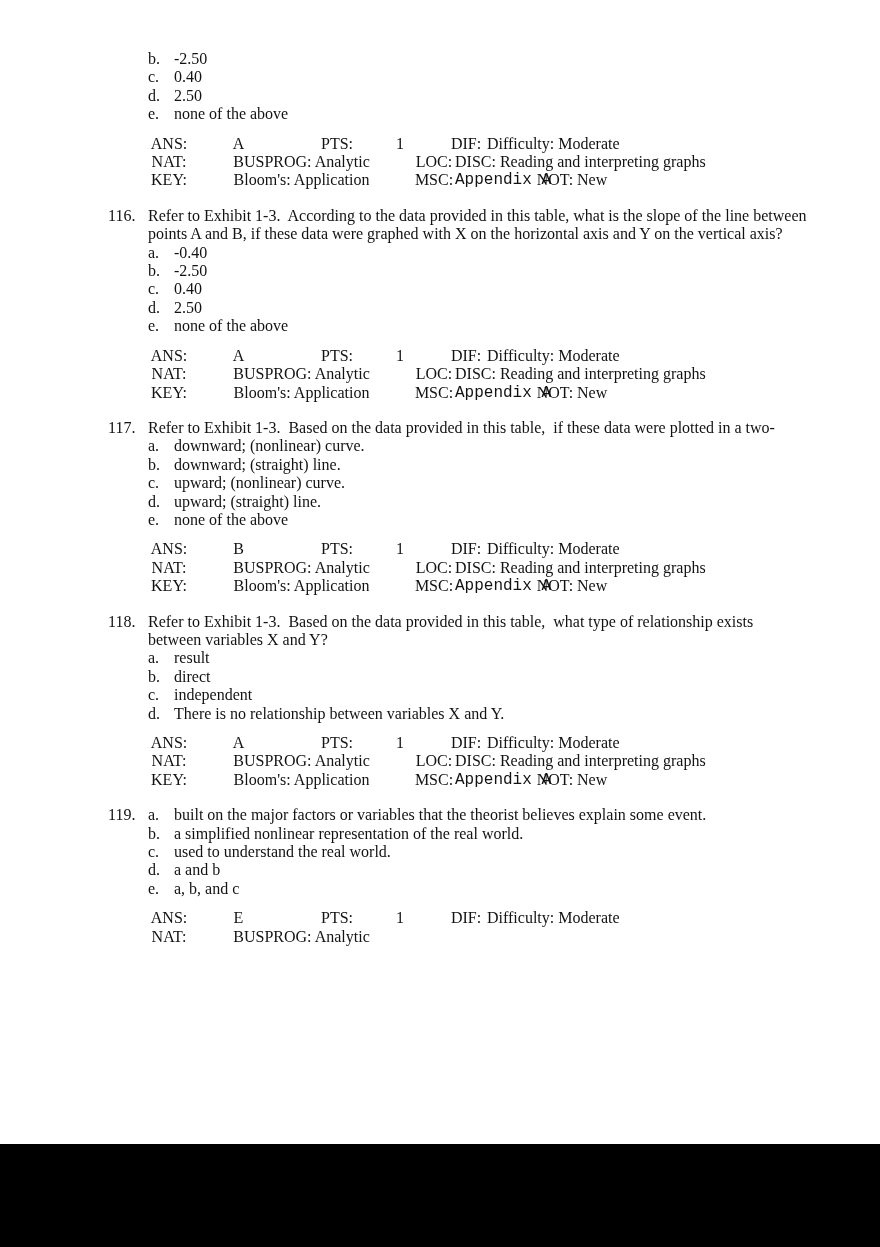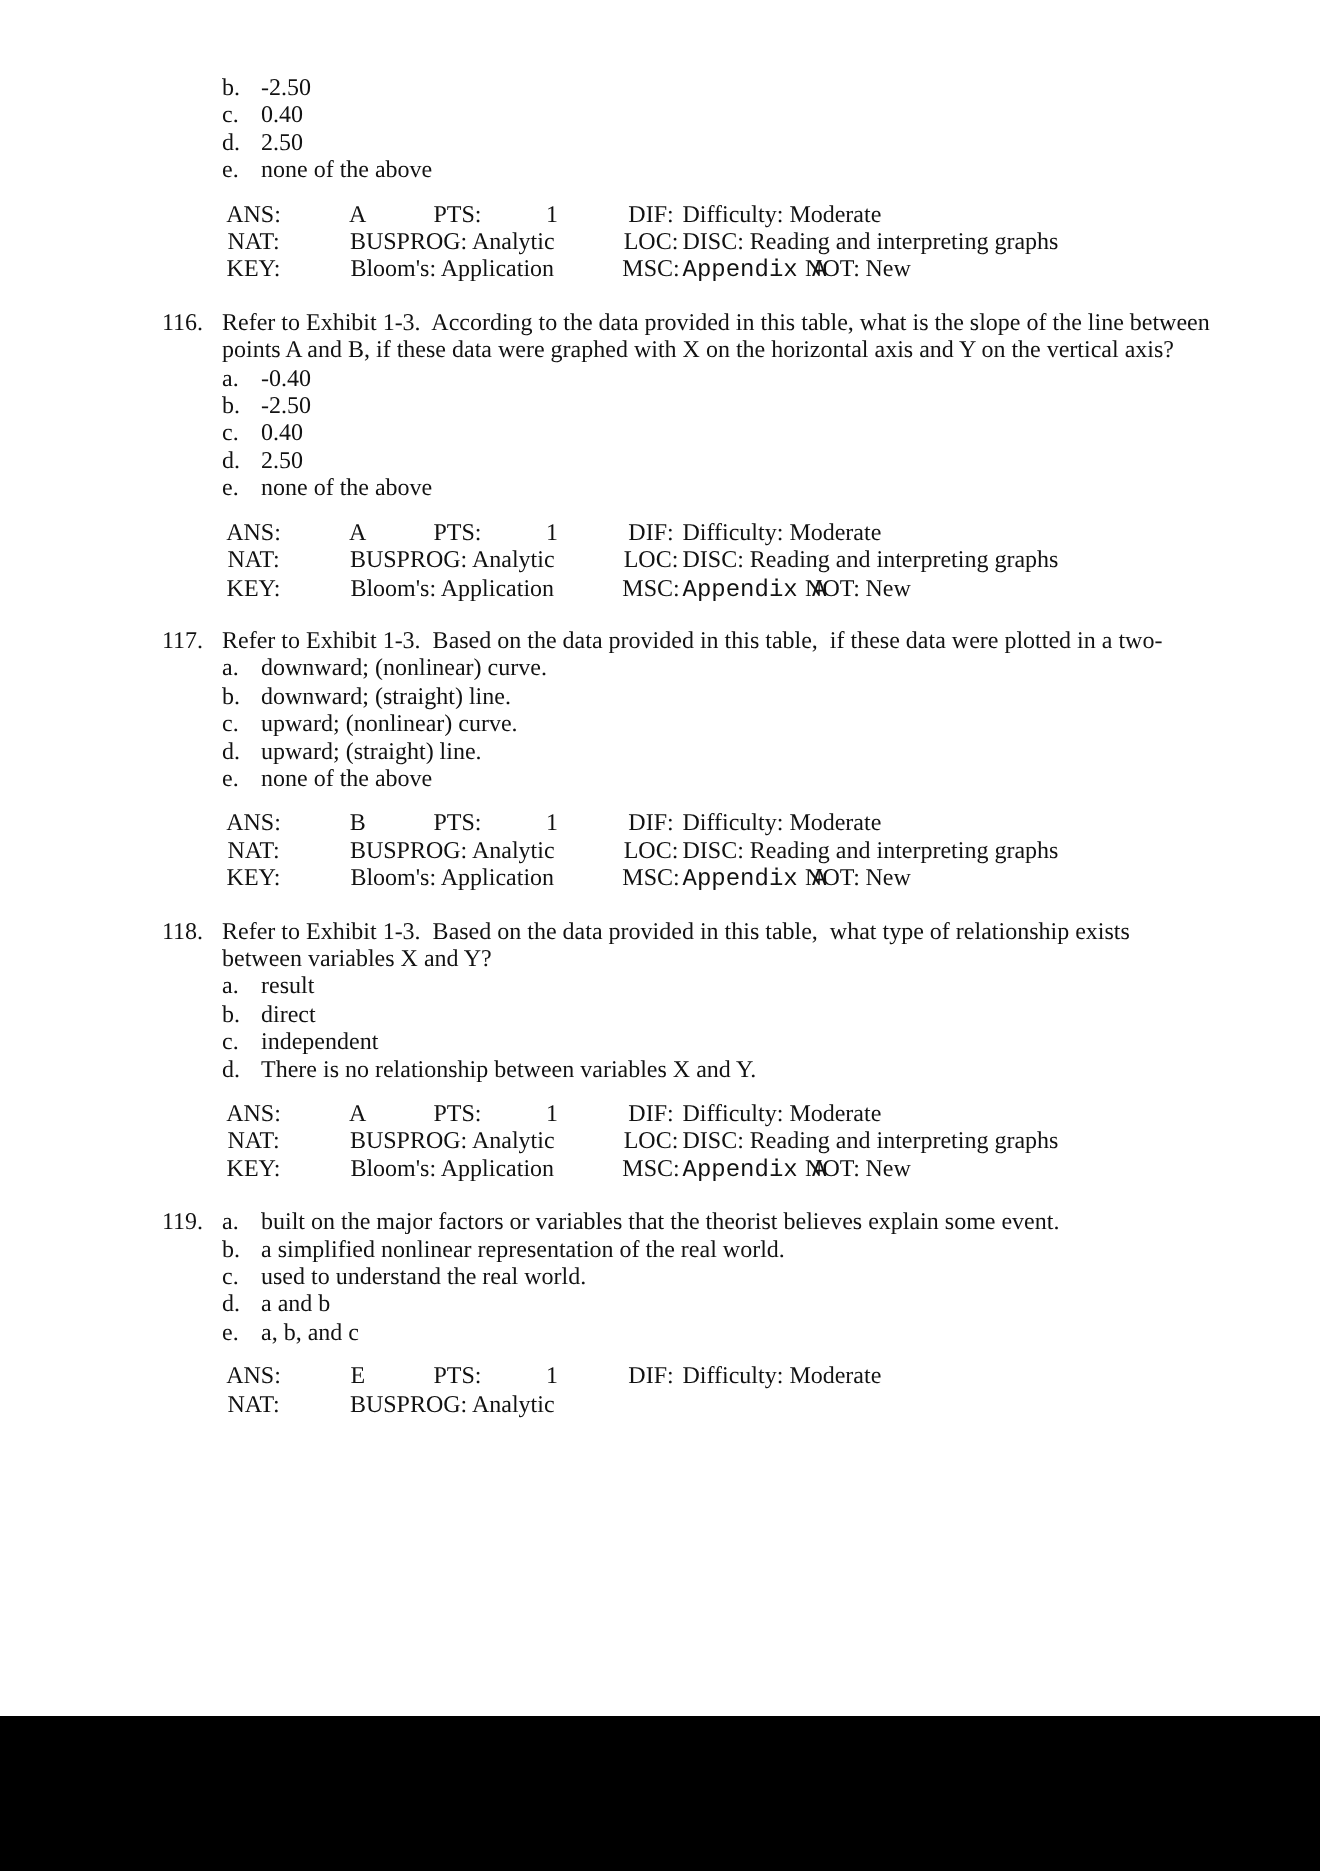--- a/index.html
+++ b/index.html
@@ -17,21 +17,21 @@
   .qblock { position:relative; margin-top:17px; }
   .qblock.first { margin-top:0; }
   .q-number { position:absolute; left:-40px; top:0; white-space:pre; }
   .q-line { white-space:pre; }
   .option { display:flex; white-space:pre; }
   .opt-letter { width:26px; flex:none; }
   .answer-block { margin-top:11px;text-align:center; }
   .ans-row { display:flex; white-space:pre; }
   .lbl-l   { width:42px;  flex:none; }
   .val-ans { width:97px;  flex:none; }
-  .lbl-pts { width:36px;  flex:none; }
+  .lbl-pts { width:36px;  flex:none;margin-left:32px; }
   .val-pts { width:90px;  flex:none; }
   .lbl-r   { width:42px;  flex:none; }
   .val-left{ width:223px; flex:none; }
   .val-msc { width:78px;  flex:none;font-family:Liberation Mono, monospace; }
   .lbl-not { width:44px;  flex:none; }
   .letterbox { position:absolute; left:0; bottom:0; width:880px; height:103px; background:#000000; }
 </style>
 </head>
 <body>
 

